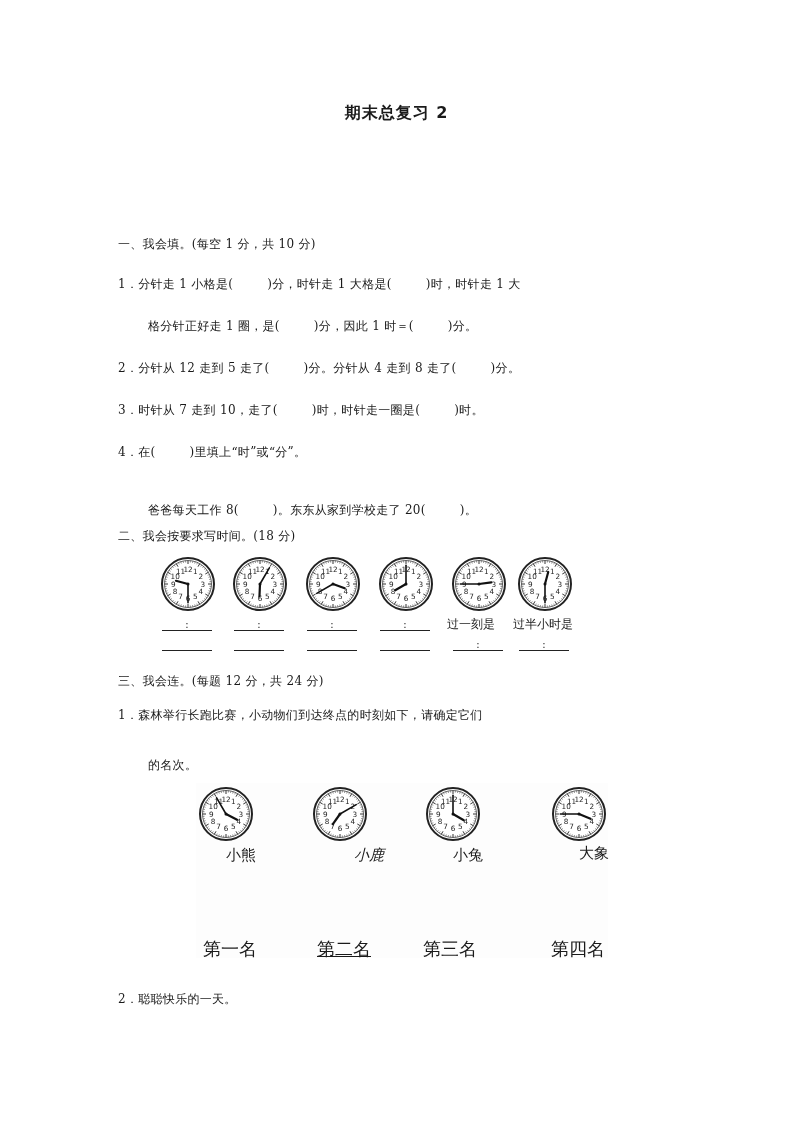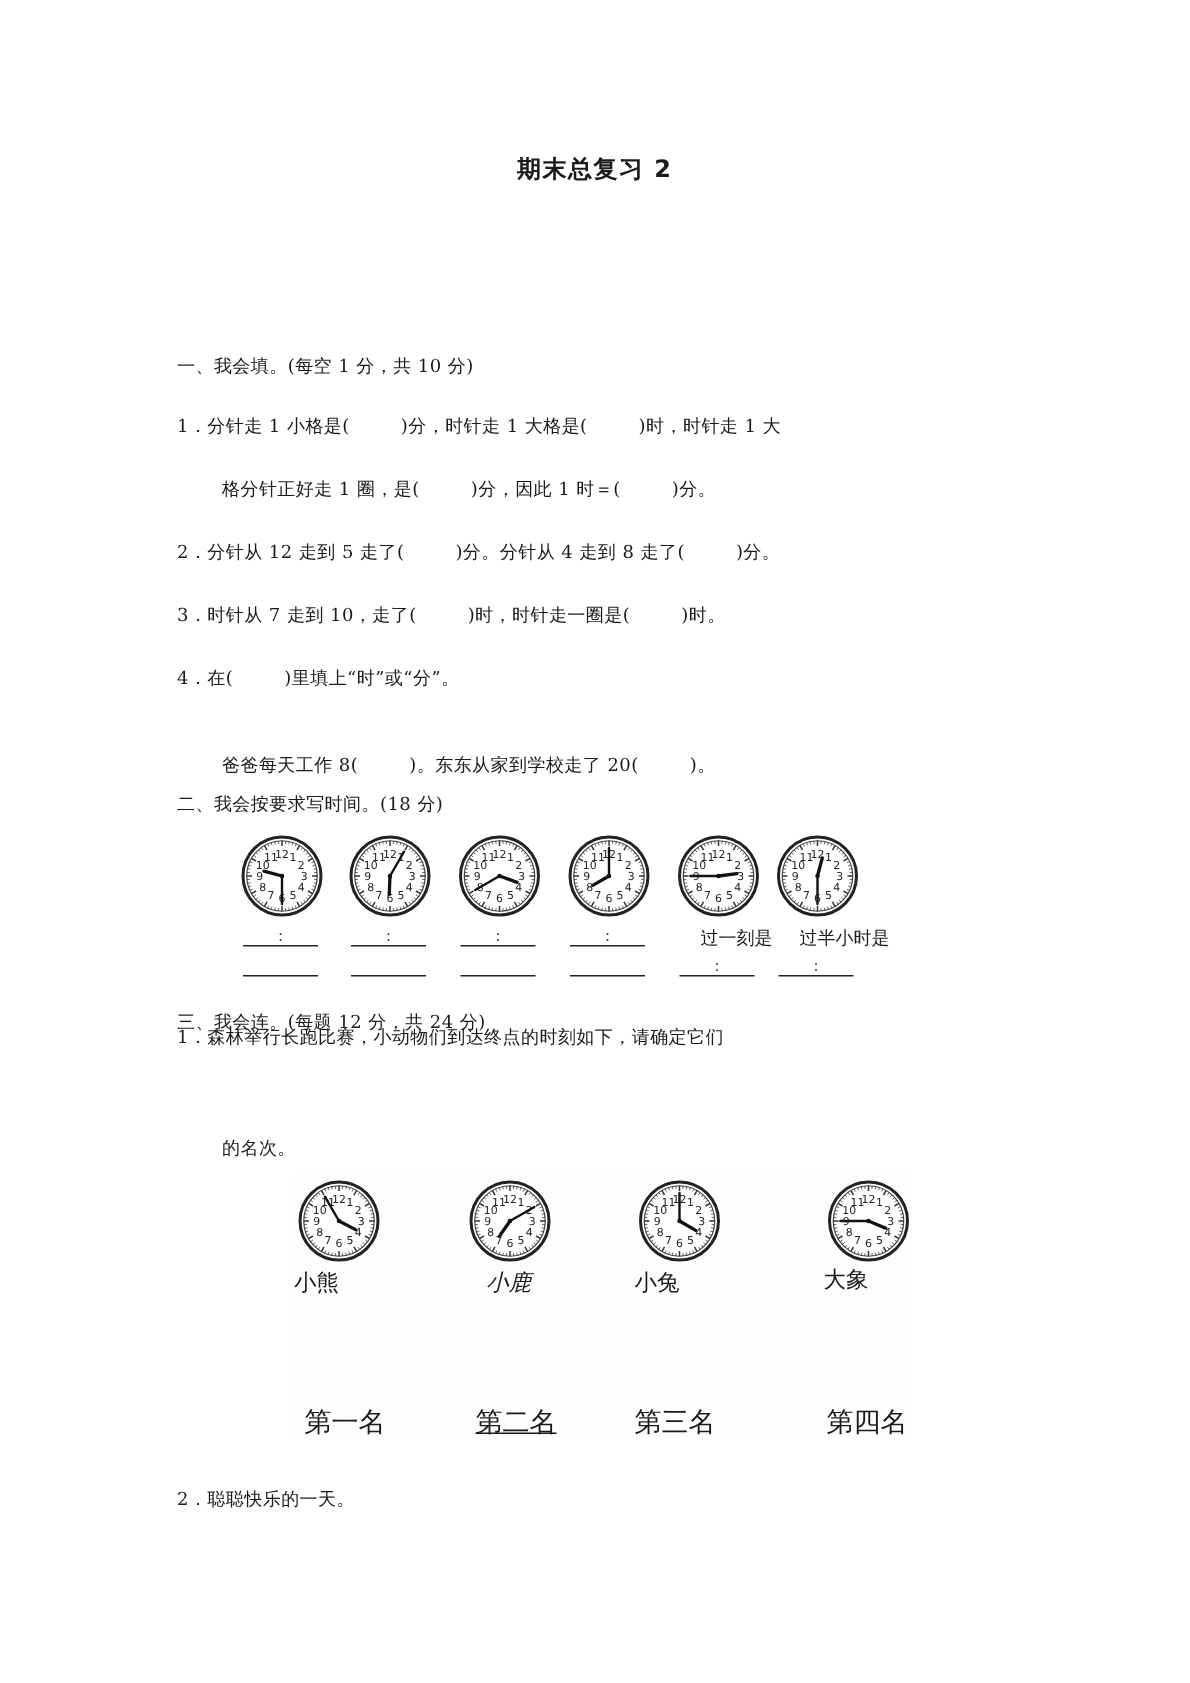--- a/index.html
+++ b/index.html
@@ -6,22 +6,22 @@
   html, body { width: 793px; height: 1122px; background: #ffffff; overflow: hidden; }
   body { position: relative; font-family: "DejaVu Serif", "Liberation Serif", serif; color: #1a1a1a; }
   .abs { position: absolute; }
   .title { left: 0; width: 793px; top: 103px; text-align: center; font-family: "DejaVu Sans", "Liberation Sans", sans-serif; font-weight: bold; font-size: 16px; letter-spacing: 1px; }
   .line { position: absolute; left: 118px; font-size: 12px; line-height: 22px; white-space: nowrap; letter-spacing: 0.3px; }
   .indent { left: 148px; }
   .blank { display: inline-block; width: 34px; }
   .clock-svg { position: absolute; }
   .ans-line { position: absolute; height: 1px; background: #222; width: 50px; }
   .colon { position: absolute; font-size: 10px; line-height: 10px; width: 50px; text-align: center; font-family: "DejaVu Sans", sans-serif; }
-  .small-lbl { position: absolute; font-size: 12px; line-height: 14px; white-space: nowrap; font-family: Liberation Sans, sans-serif; margin-left: 20px; }
-  .animal-lbl { position: absolute; font-size: 15px; line-height: 18px; width: 60px; text-align: left; font-family: "DejaVu Sans", sans-serif; }
+  .small-lbl { position: absolute; font-size: 12px; line-height: 14px; white-space: nowrap; font-family: Liberation Mono, monospace; }
+  .animal-lbl { position: absolute; font-size: 15px; line-height: 18px; width: 60px; text-align: right; font-family: "DejaVu Sans", sans-serif; }
   .rank-lbl { position: absolute; font-size: 18px; line-height: 18px; width: 60px; text-align: center; font-family: "DejaVu Sans", sans-serif; }
   .match-area { position: absolute; left: 196px; top: 783px; width: 412px; height: 175px; background: #fdfdfd; }
 </style>
 </head>
 <body>
 
 <div class="abs title">期末总复习 2</div>
 
 <div class="line" style="top:233px">一、我会填。(每空 1 分，共 10 分)</div>
 
@@ -522,21 +522,21 @@
         <line x1="28" y1="28" x2="28.00000000000001" y2="46.72" stroke="#111" stroke-width="1.6" stroke-linecap="round"></line>
         <line x1="28" y1="28" x2="31.23006168287946" y2="15.945245687912427" stroke="#111" stroke-width="2.2" stroke-linecap="round"></line>
         <circle cx="28" cy="28" r="1.5" fill="#111"></circle>
       </svg></div>
     <div class="small-lbl" style="left: 513px; top: 618px;">过半小时是</div>
     <div class="colon" style="left: 519px; top: 640px;">:</div>
     <div class="ans-line" style="left: 519px; top: 650px;"></div>
   </div>
 
 <div class="line" style="top:670px">三、我会连。(每题 12 分，共 24 分)</div>
-<div class="line" style="top:680px">1．森林举行长跑比赛，小动物们到达终点的时刻如下，请确定它们</div>
+<div class="line" style="top:704px">1．森林举行长跑比赛，小动物们到达终点的时刻如下，请确定它们</div>
 <div class="line indent" style="top:754px">的名次。</div>
 
 <div class="match-area"></div>
 <div id="s3-clocks">
     <div class="clock-svg" style="left: 198px; top: 786px;"><svg width="56" height="56" viewBox="0 0 56 56" xmlns="http://www.w3.org/2000/svg">
         <circle cx="28" cy="28" r="26" fill="#fff" stroke="#222" stroke-width="2"></circle>
         <circle cx="28" cy="28" r="23.5" fill="none" stroke="#444" stroke-width="0.8"></circle>
         <line x1="28" y1="4.5" x2="28" y2="8" stroke="#333" stroke-width="1"></line>
         <line x1="30.456418886789855" y1="4.628735458845579" x2="30.24736196025455" y2="6.617779249582124" stroke="#333" stroke-width="0.5"></line>
         <line x1="32.88592473421734" y1="5.013531382755566" x2="32.47010135258183" y2="6.969826584223178" stroke="#333" stroke-width="0.5"></line>

